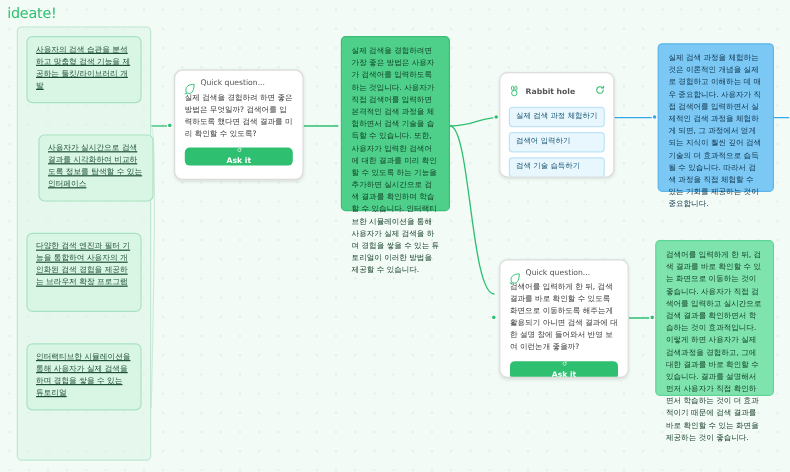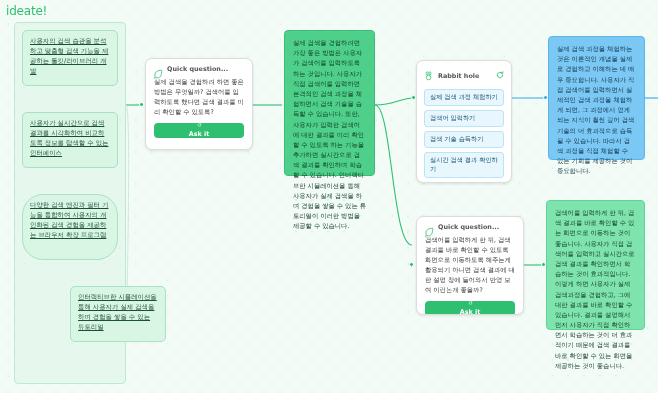--- a/index.html
+++ b/index.html
@@ -51,21 +51,21 @@
     box-sizing:border-box;
     overflow:hidden;
   }
   .qq-head{
     display:flex;align-items:center;gap:4px;
     padding:5px 7px 3px 7px;
   }
   .qq-head .leaf{
     width:10px;height:10px;flex:0 0 10px;
   }
-  .qq-title{font-size:6.4px;color:#555;font-weight:bold;}
+  .qq-title{font-size:6.4px;color:#555;font-weight:normal;}
   .qq-body{
     padding:0 8px 6px 8px;
     font-size:6.3px;line-height:1.6;color:#333;
   }
   .ask-btn{
     margin:0 8px 8px 8px;
     background:#2fbf71;
     color:#fff;
     border-radius:4px;
     height:15px;
@@ -173,27 +173,27 @@
 <div class="port" style="left:411px;top:95px;"></div>
 <div class="port blue" style="left:543px;top:95px;"></div>
 <div class="port" style="left:409px;top:262px;"></div>
 <div class="port" style="left:541px;top:262px;"></div>
 
 <div class="node group-box" style="left:14px;top:22px;width:112px;height:362px;"></div>
 
 <div class="node idea-card" style="left:22px;top:30px;width:96px;height:56px;">
   <span>사용자의 검색 습관을 분석하고 맞춤형 검색 기능을 제공하는 툴킷/라이브러리 개발</span>
 </div>
-<div class="node idea-card" style="left:22px;top:112px;width:96px;height:56px;">
+<div class="node idea-card" style="left:32px;top:112px;width:96px;height:56px;">
   <span>사용자가 실시간으로 검색 결과를 시각화하여 비교하도록 정보를 탐색할 수 있는 인터페이스</span>
 </div>
-<div class="node idea-card" style="left:22px;top:194px;width:96px;height:66px;border-radius:21px;">
+<div class="node idea-card" style="left:22px;top:194px;width:96px;height:66px;">
   <span>다양한 검색 엔진과 필터 기능을 통합하여 사용자의 개인화된 검색 경험을 제공하는 브라우저 확장 프로그램</span>
 </div>
-<div class="node idea-card" style="left:22px;top:286px;width:96px;height:56px;margin-left:48px;">
+<div class="node idea-card" style="left:22px;top:286px;width:96px;height:56px;">
   <span>인터랙티브한 시뮬레이션을 통해 사용자가 실제 검색을 하며 경험을 쌓을 수 있는 튜토리얼</span>
 </div>
 
 <div class="node qq" style="left:145px;top:58px;width:108px;height:92px;">
   <div class="qq-head">
     <span class="leaf">
       <svg width="10" height="10" viewBox="0 0 16 16">
         <path d="M14 2C7 2 3 5 3 9.5c0 1.2.3 2.2.8 3L2 14.3l.9.9 1.8-1.8c.9.5 1.9.8 3 .8C12 14.2 14 9 14 2z" fill="none" stroke="#2fbf71" stroke-width="1.3" stroke-linejoin="round"></path>
       </svg>
     </span>
@@ -206,21 +206,21 @@
       <path d="M13.6 1.2v3.3h-3.3" fill="none" stroke="#ffffff" stroke-width="2" stroke-linecap="round" stroke-linejoin="round"></path>
     </svg>
     <span>Ask it</span>
   </div>
 </div>
 
 <div class="node answer" style="left:284px;top:30px;width:91px;height:146px;">
   <span>실제 검색을 경험하려면 가장 좋은 방법은 사용자가 검색어를 입력하도록 하는 것입니다. 사용자가 직접 검색어를 입력하면 본격적인 검색 과정을 체험하면서 검색 기술을 습득할 수 있습니다. 또한, 사용자가 입력한 검색어에 대한 결과를 미리 확인할 수 있도록 하는 기능을 추가하면 실시간으로 검색 결과를 확인하며 학습할 수 있습니다. 인터랙티브한 시뮬레이션을 통해 사용자가 실제 검색을 하며 경험을 쌓을 수 있는 튜토리얼이 이러한 방법을 제공할 수 있습니다.</span>
 </div>
 
-<div class="node rh" style="left:416px;top:60px;width:96px;height:123px;">
+<div class="node rh" style="left:416px;top:60px;width:96px;height:88px;">
   <div class="rh-head">
     <span>
       <svg width="10" height="10" viewBox="0 0 16 16">
         <ellipse cx="5" cy="4" rx="1.5" ry="3" fill="none" stroke="#2fbf71" stroke-width="1.2"></ellipse>
         <ellipse cx="9.5" cy="4" rx="1.5" ry="3" fill="none" stroke="#2fbf71" stroke-width="1.2"></ellipse>
         <circle cx="7.3" cy="10.5" r="3.6" fill="none" stroke="#2fbf71" stroke-width="1.2"></circle>
       </svg>
     </span>
     <span class="rh-title">Rabbit hole</span>
     <span class="rh-refresh">

